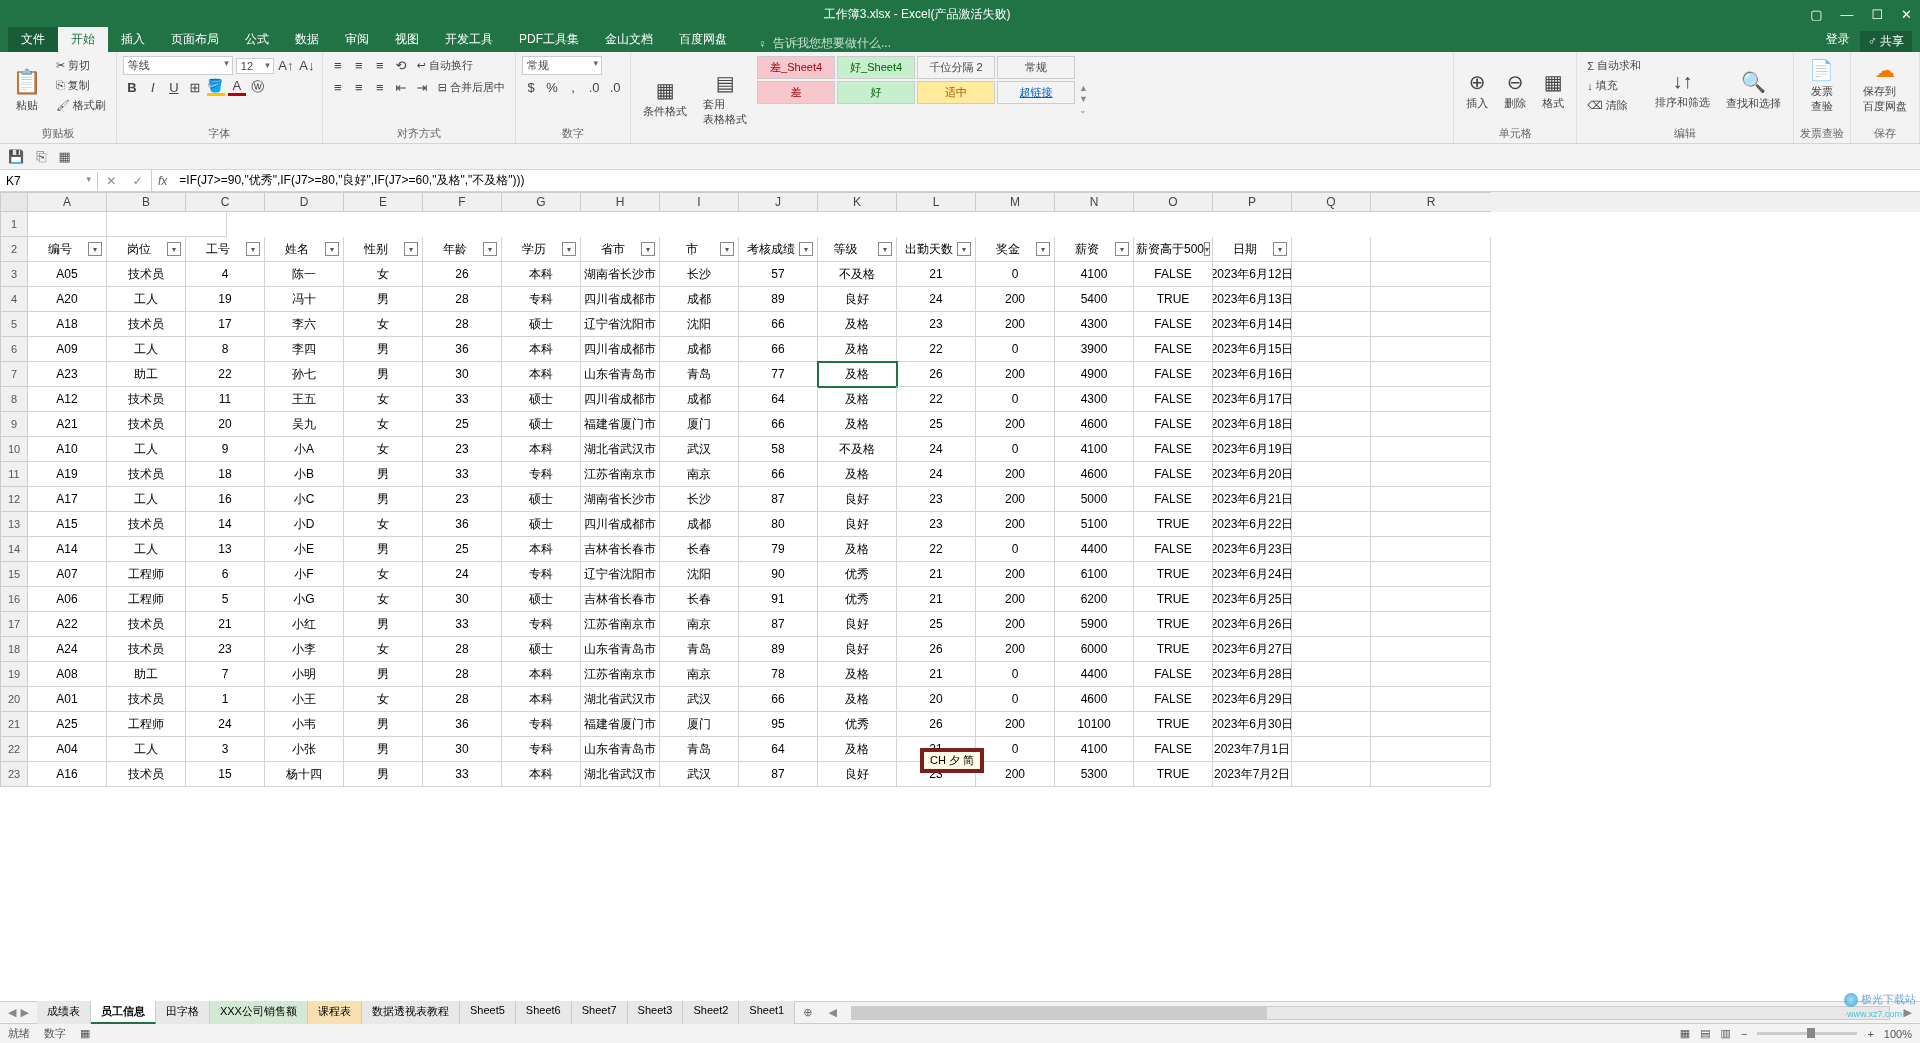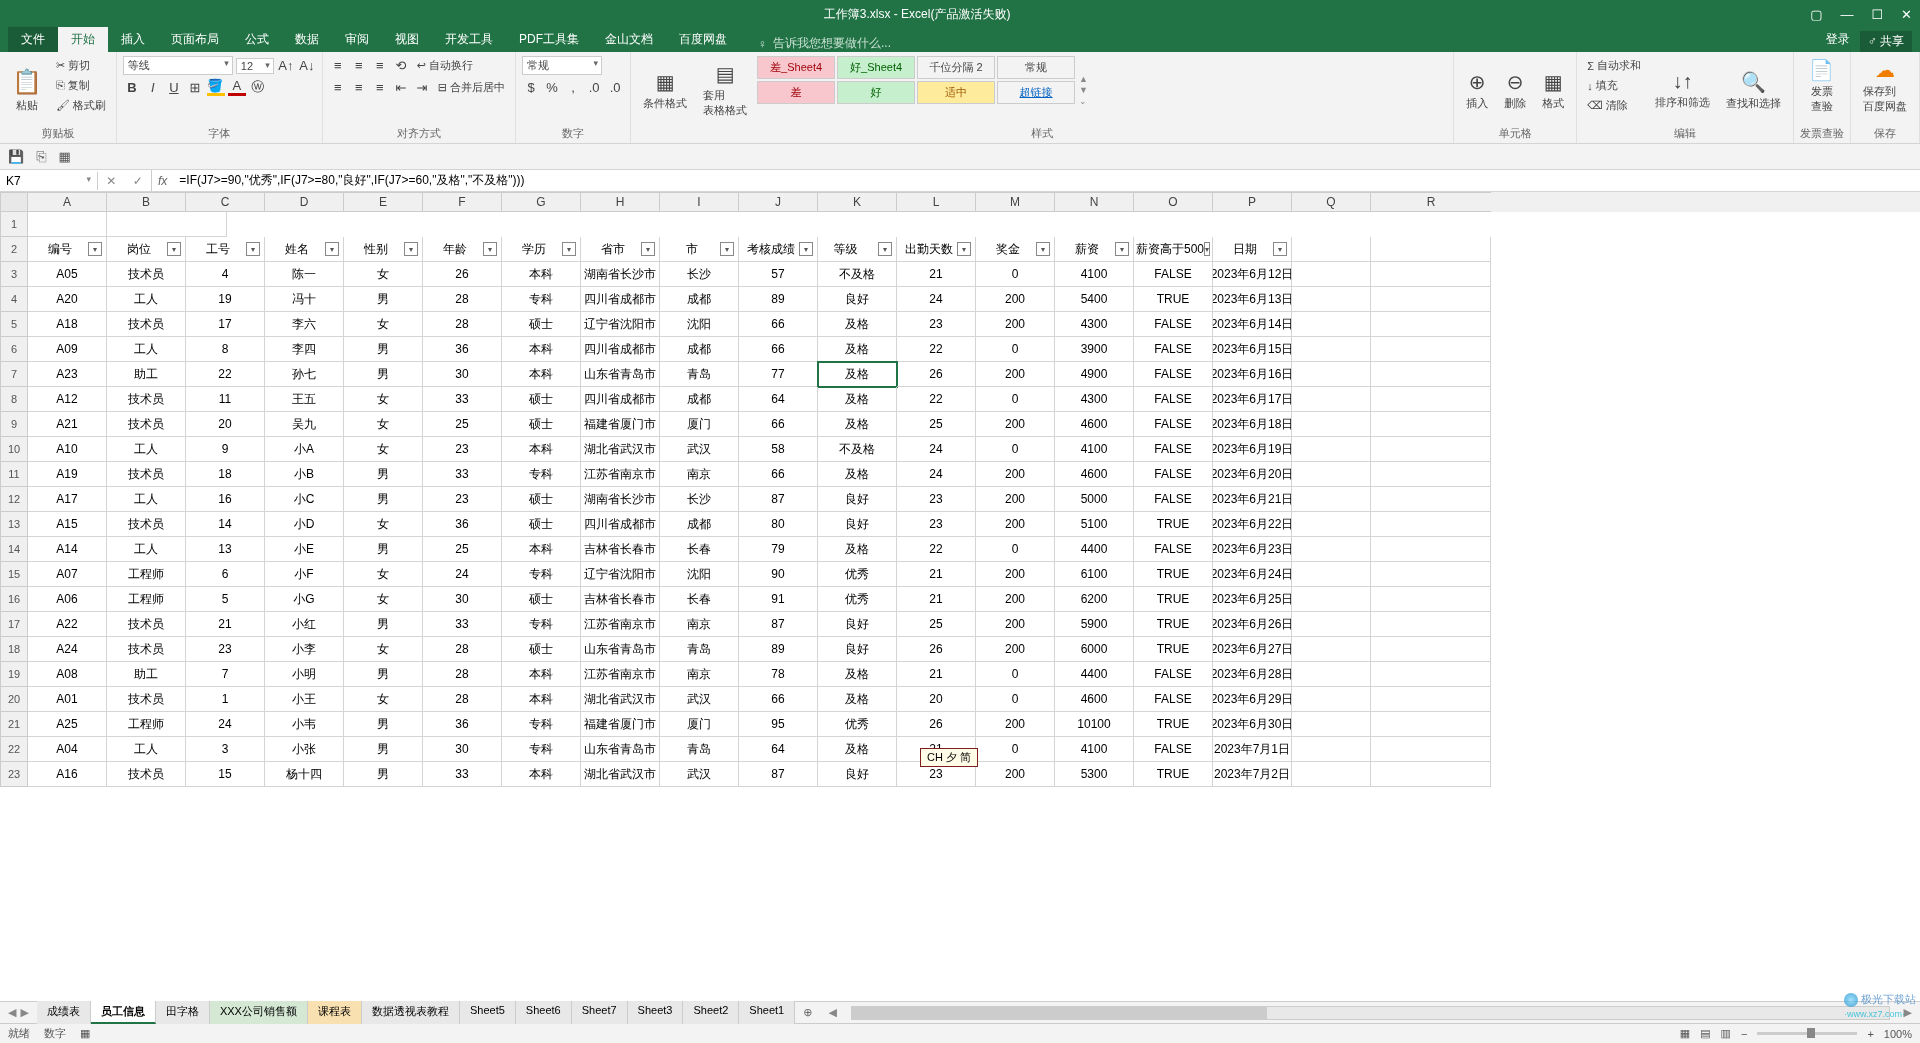--- a/index.html
+++ b/index.html
@@ -66,21 +66,21 @@
 .add-sheet { padding: 0 8px; color: #666; cursor: pointer; }
 .hscroll-area { flex: 1; display: flex; align-items: center; padding: 0 8px; }
 .hscroll { flex: 1; height: 14px; background: #e8e8e8; border: 1px solid #ccc; position: relative; margin: 0 14px; }
 .hscroll-thumb { position: absolute; height: 100%; background: #ccc; }
 
 .status-bar { height: 20px; background: #f3f3f3; border-top: 1px solid #ccc; display: flex; align-items: center; font-size: 11px; color: #555; padding: 0 8px; gap: 14px; }
 .status-right { margin-left: auto; display: flex; gap: 10px; align-items: center; }
 .zoom-slider { width: 100px; height: 3px; background: #ccc; position: relative; }
 .zoom-thumb { width: 8px; height: 10px; background: #888; position: absolute; left: 50%; top: -4px; }
 
-.ime-indicator { position: absolute; background: #fffde7; border: 1px solid #7f1d1d; padding: 1px 6px; font-size: 11px; }
+.ime-indicator { position: absolute; background: #fffde7; border: 4px solid #7f1d1d; padding: 1px 6px; font-size: 11px; }
 .watermark { position: fixed; right: 4px; bottom: 24px; font-size: 11px; color: #3b82c4; opacity: 0.7; }
 .watermark-logo { display: inline-block; width: 14px; height: 14px; border-radius: 50%; background: radial-gradient(circle, #7dd3fc, #0284c7); vertical-align: middle; }
 </style>
 </head>
 <body>
 
 <div class="title-bar">
   <span style="width:16px"></span>
   <span class="title">工作簿3.xlsx - Excel(产品激活失败)</span>
   <div class="win-controls">
@@ -235,21 +235,20 @@
           <div class="style-cell">常规</div>
           <div class="style-cell" style="color:#0563c1;text-decoration:underline">超链接</div>
         </div>
         <div class="btn-stack" style="justify-content:center;padding:0 2px">
           <span style="font-size:9px;color:#888">▲</span>
           <span style="font-size:9px;color:#888">▼</span>
           <span style="font-size:9px;color:#888">⌄</span>
         </div>
       </div>
     </div>
-    <div class="label">样式</div>
   </div>
 
   <div class="ribbon-group">
     <div class="rg-body">
       <div class="big-btn">
           <span style="font-size:20px">⊕</span>
           <span>插入</span>
         </div>
       <div class="big-btn">
           <span style="font-size:20px">⊖</span>

